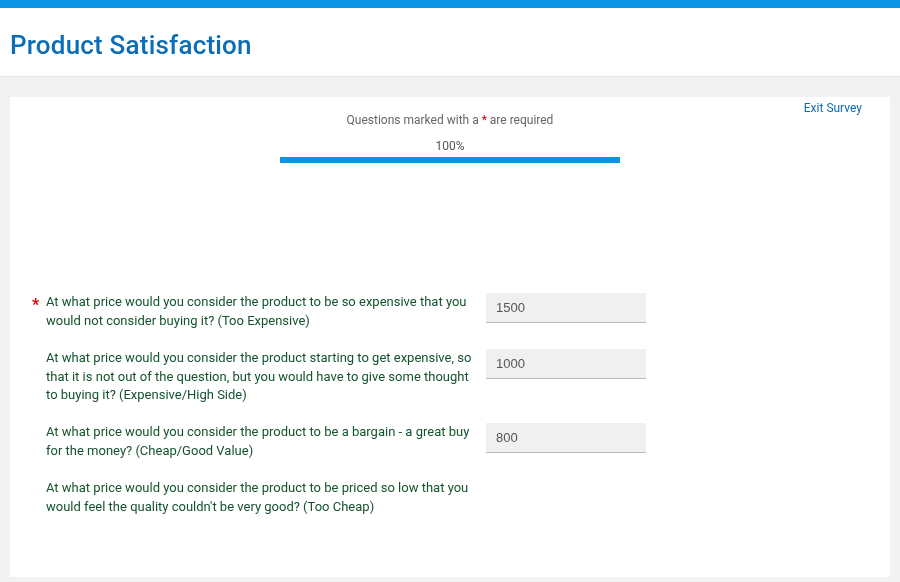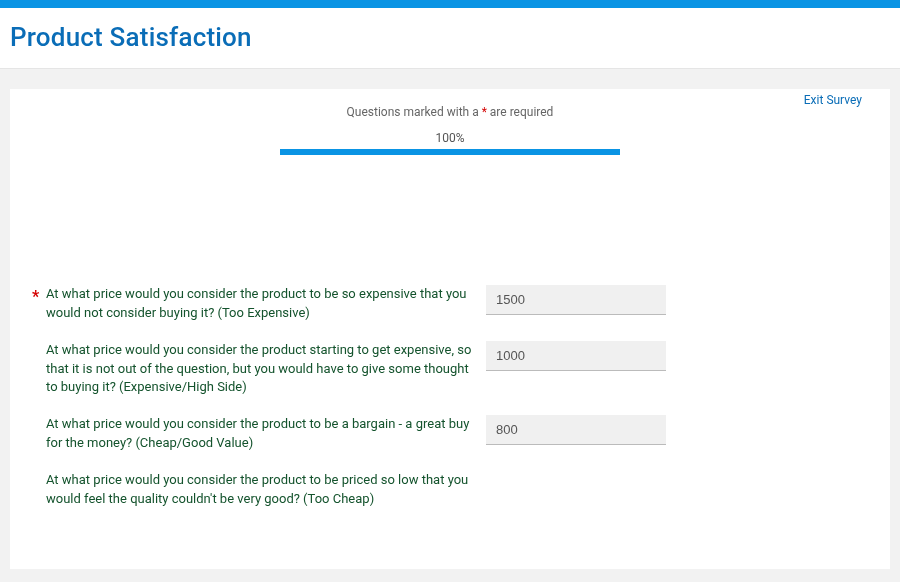--- a/index.html
+++ b/index.html
@@ -9,21 +9,21 @@
       width: 900px;
       height: 582px;
       overflow: hidden;
     }
     .top-bar {
       height: 8px;
       background: #0a94e4;
     }
     .header {
       background: #fff;
-      padding: 14px 10px 16px 10px;
+      padding: 22px 10px 16px 10px;
       border-bottom: 1px solid #e5e5e5;
     }
     .header h1 {
       font-size: 26px;
       font-weight: 500;
       color: #0a6db7;
       letter-spacing: 0.2px;
     }
     .outer {
       padding: 20px 10px 10px 10px;
@@ -89,21 +89,21 @@
       flex: 0 0 440px;
       font-size: 13px;
       color: #14532d;
       line-height: 1.45;
       padding-right: 12px;
     }
     .row-input {
       flex: 0 0 160px;
     }
     .row-input input {
-      width: 180px;
+      width: 160px;
       height: 30px;
       padding: 6px 10px;
       font-size: 13px;
       color: #555;
       border: none;
       border-bottom: 1px solid #bbb;
       background: #f0f0f0;
       outline: none;
     }
   </style>

